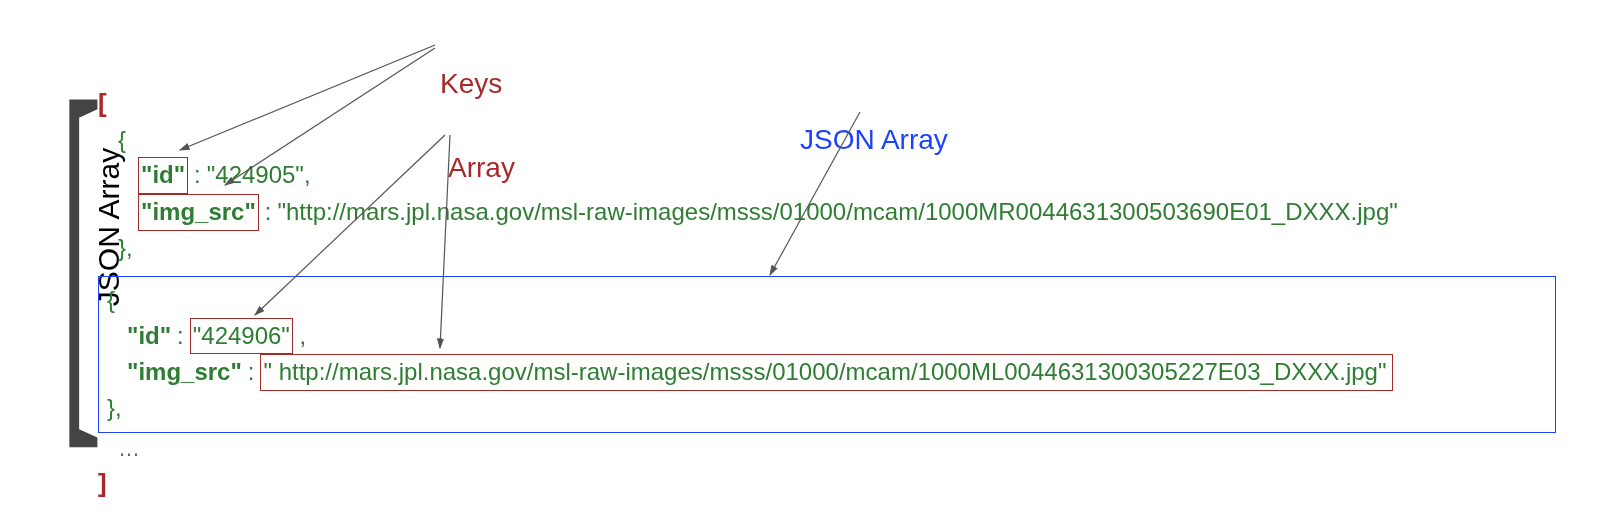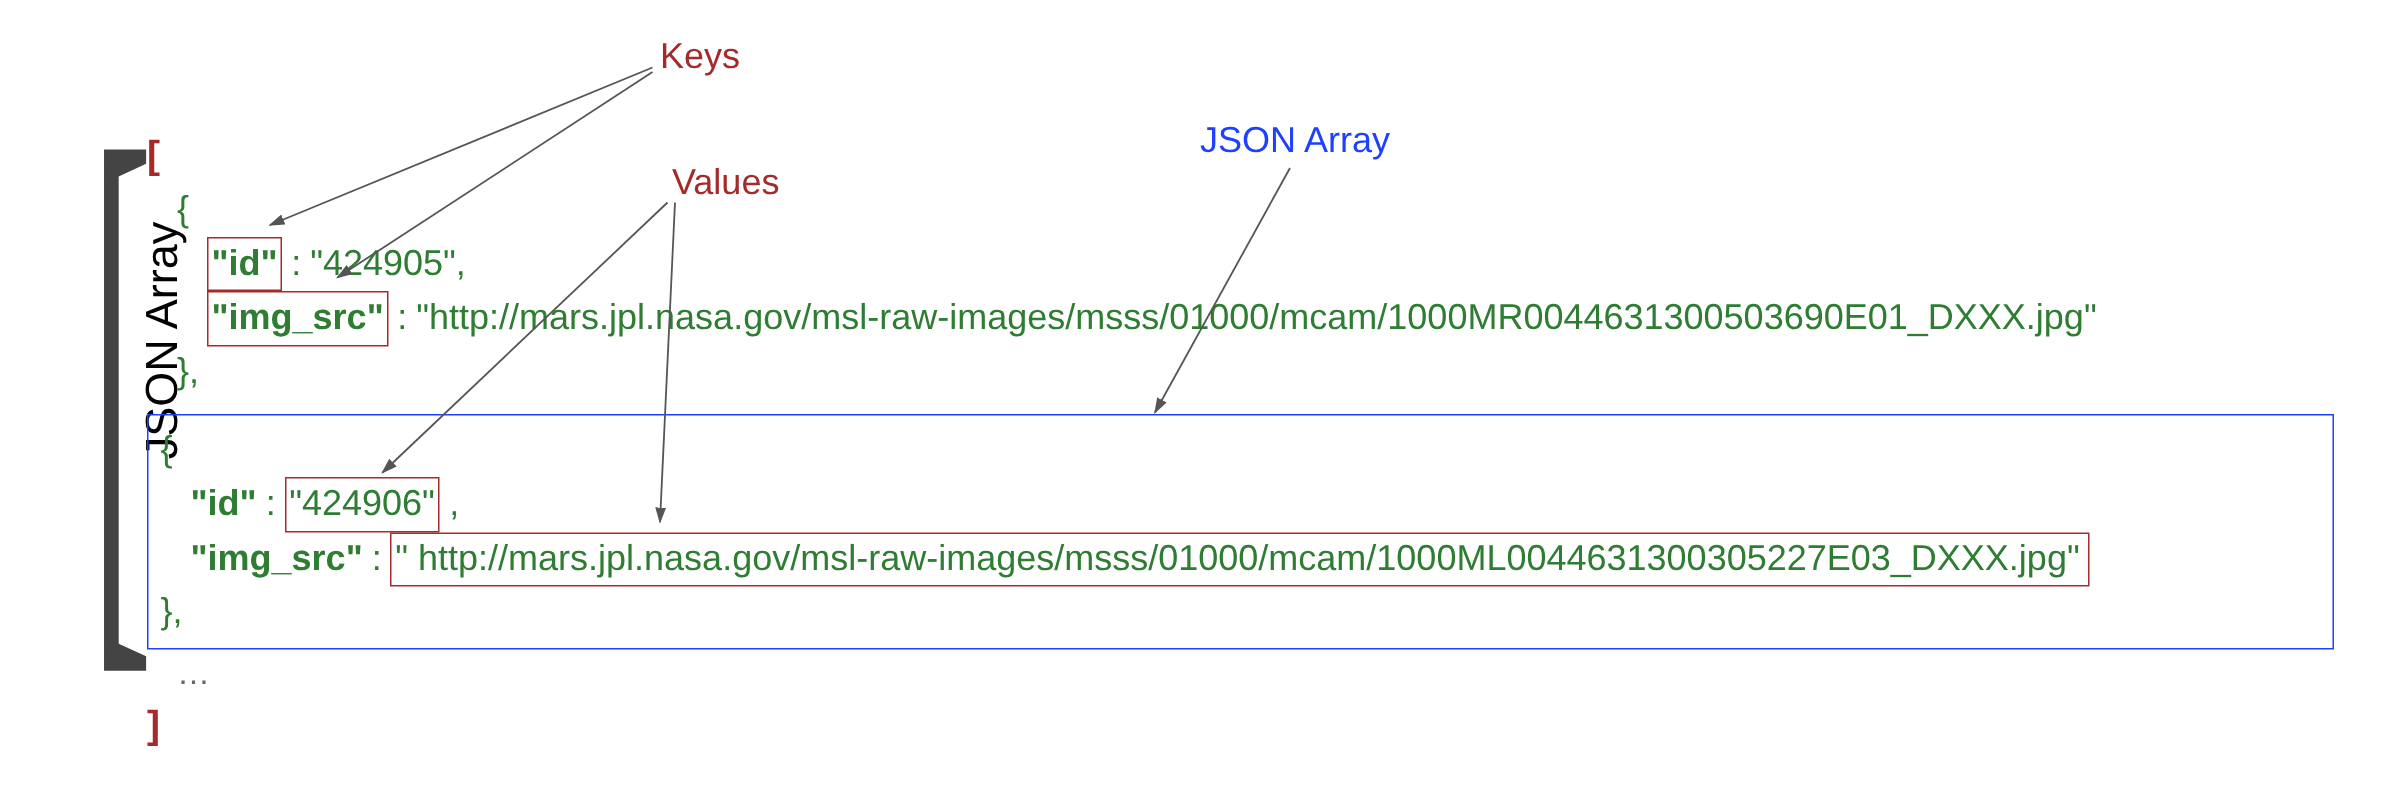--- a/index.html
+++ b/index.html
@@ -62,21 +62,22 @@
   .object-box {
     border: 1.5px solid #1e40ff;
     padding: 6px 8px 6px 8px;
     margin-top: 10px;
     width: 1440px;
   }
 
   
   .anno {
     position: absolute;
-    font-size: 24px;
+    font-size: 28px;
+    margin-top: 44px;
   }
   .anno-keys   { left: 440px; top: 24px;  color: #a52a2a; }
   .anno-values { left: 448px; top: 108px; color: #a52a2a; }
   .anno-object { left: 800px; top: 80px;  color: #1e40ff; }
 
   svg.arrows {
     position: absolute;
     left: 0; top: 0;
     width: 1600px; height: 530px;
     pointer-events: none;
@@ -89,21 +90,21 @@
   .arrow-head { fill: #555; }
 </style>
 </head>
 <body>
 
 <div class="vertical-label">JSON Array</div>
 
 <div class="bracket">[</div>
 
 <div class="anno anno-keys">Keys</div>
-<div class="anno anno-values">Values</div>
+<div class="anno anno-values">Array</div>
 <div class="anno anno-object">JSON Array</div>
 
 <div class="code-container">
 
   <div><span class="open-arr">[</span></div>
 
   <div class="indent1"><span class="brace">{</span></div>
   <div class="indent2">
     <span class="border-red"><span class="key">"id"</span></span><span class="colon">:</span><span class="val">"424905"</span><span class="comma">,</span>
   </div>

